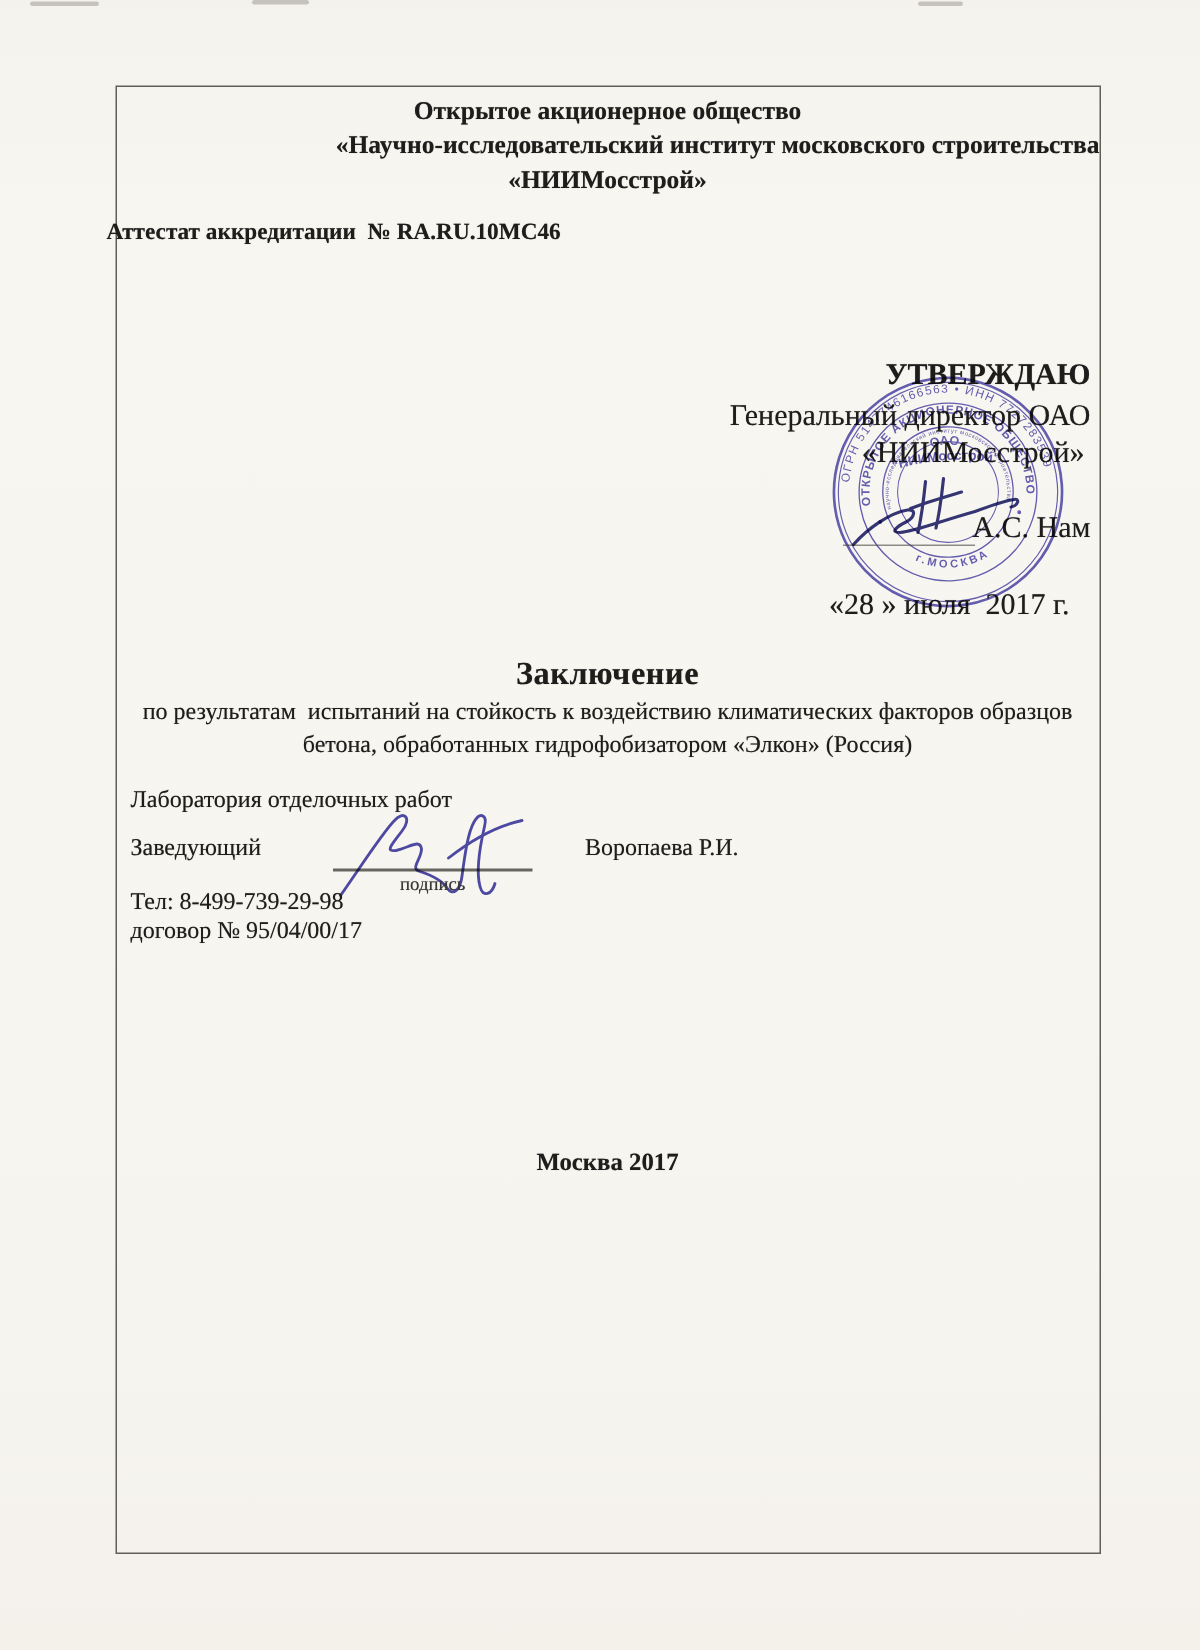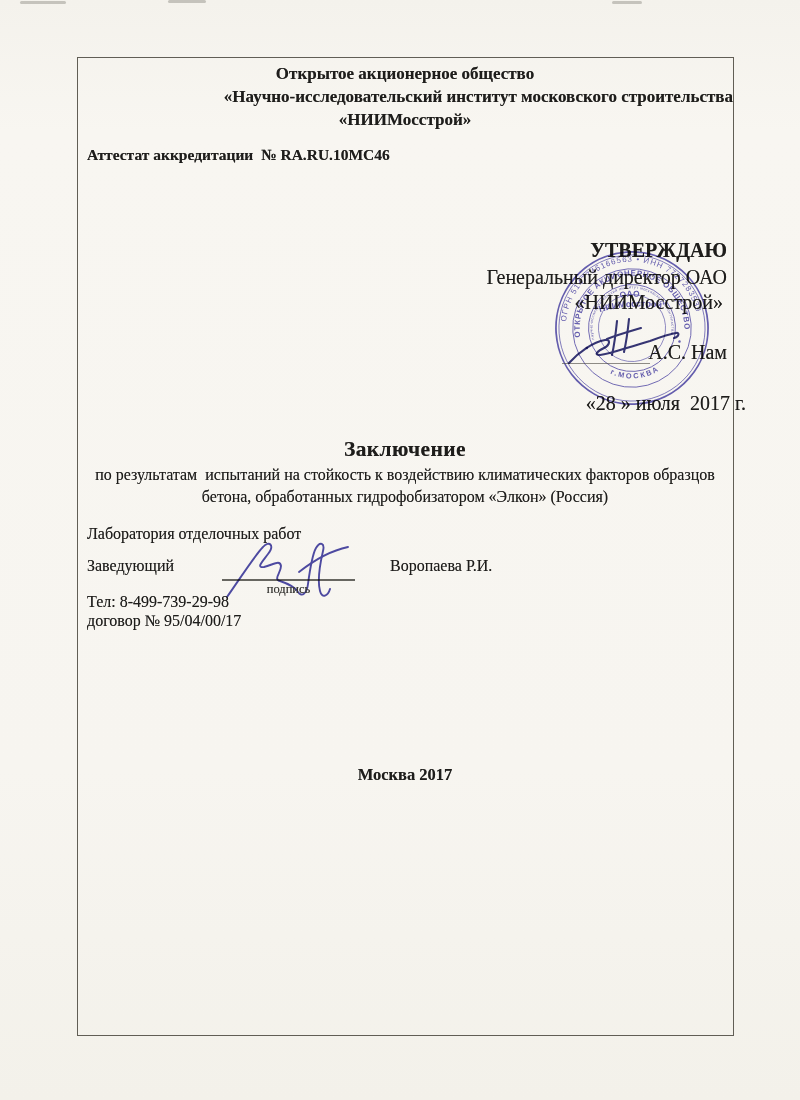--- a/index.html
+++ b/index.html
@@ -48,27 +48,27 @@
   <div class="scan-mark" style="left:20px;top:1px;width:46px;"></div>
   <div class="scan-mark" style="left:168px;top:0;width:38px;"></div>
   <div class="scan-mark" style="left:612px;top:1px;width:30px;"></div>
 
   <div class="frame"></div>
 
   <div class="txt b center h-org" style="top:62px;">Открытое акционерное общество</div>
   <div class="txt b center h-org" style="top:85px;text-align:right;">«Научно-исследовательский институт московского строительства</div>
   <div class="txt b center h-org" style="top:108px;">«НИИМосстрой»</div>
 
-  <div class="txt b h-accr" style="left:87px;top:146px;text-align:center;">Аттестат аккредитации  № RA.RU.10МС46</div>
+  <div class="txt b h-accr" style="left:71px;top:146px;text-align:center;">Аттестат аккредитации  № RA.RU.10МС46</div>
 
   <div class="txt b right t-approve" style="right:73px;top:239px;">УТВЕРЖДАЮ</div>
   <div class="txt right t-approve" style="right:73px;top:266px;">Генеральный директор ОАО</div>
   <div class="txt right t-approve" style="right:77px;top:291px;">«НИИМосстрой»</div>
   <div class="txt right t-approve" style="right:73px;top:341px;">А.С. Нам</div>
-  <div class="txt right t-approve" style="right:54px;top:392px;">«28 » июля  2017 г.</div>
+  <div class="txt right t-approve" style="right:87px;top:392px;">«28 » июля  2017 г.</div>
 
   <svg class="stamp" viewBox="0 0 160 160">
     <defs>
       <path id="arcNumbers" d="M 15.3 97.3 A 67 67 0 1 1 144.7 97.3"></path>
       <path id="arcCompany" d="M 27.2 84.6 A 53 53 0 1 1 132.8 84.6"></path>
       <path id="arcCity" d="M 38.2 109.3 A 51 51 0 0 0 121.8 109.3"></path>
       <path id="arcTiny" d="M 60 114.6 A 40 40 0 1 1 100 114.6"></path>
       <path id="arcAbbr" d="M 48 80 A 32 32 0 0 1 112 80"></path>
       <path id="arcName" d="M 36 65 Q 80 52 124 65"></path>
     </defs>

